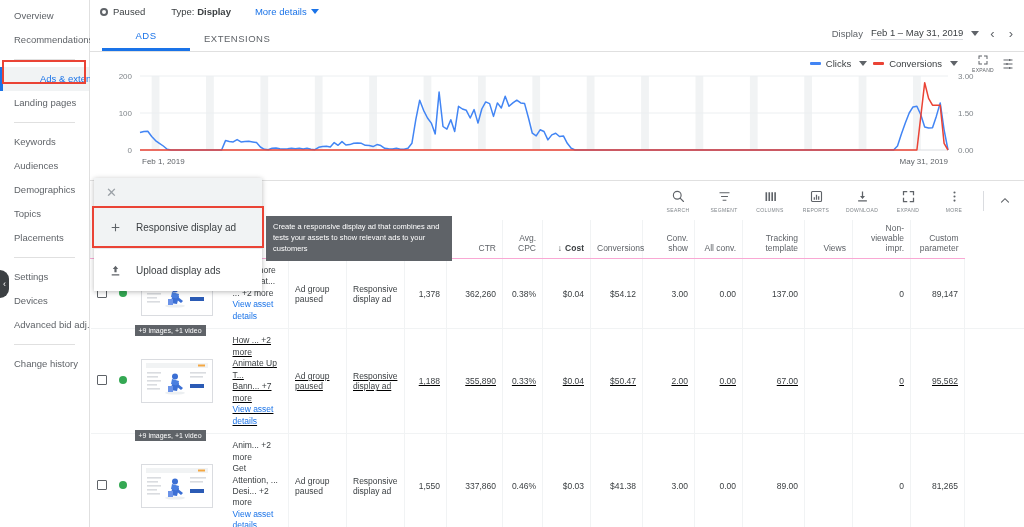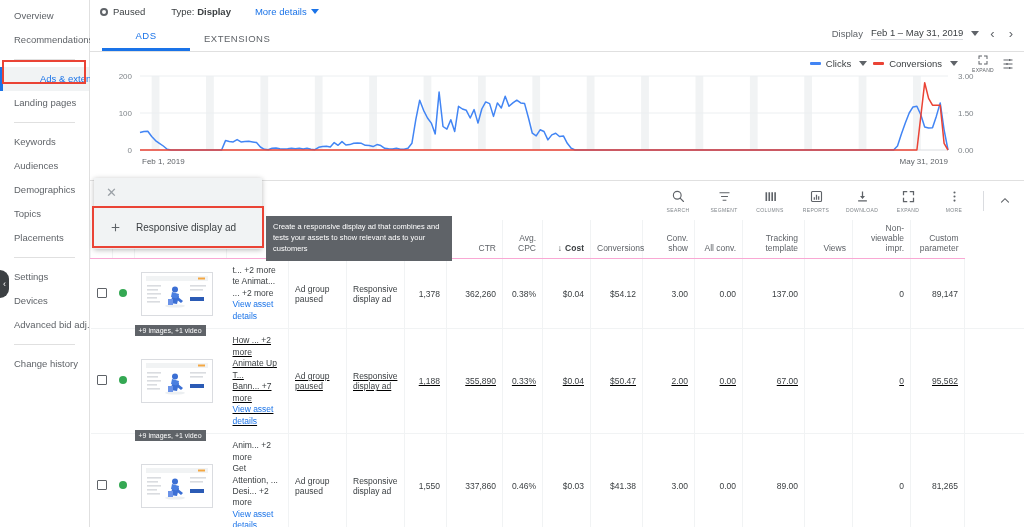--- a/index.html
+++ b/index.html
@@ -542,18 +542,26 @@
     </div>
     <div class="popup-item hl">
       <span class="pglyph">
         <svg width="13" height="13" viewBox="0 0 24 24">
             <path fill="#5f6368" d="M11 5h2v14h-2z M5 11h14v2H5z"></path>
           </svg>
       </span>
       <span>Responsive display ad</span>
     </div>
     <div class="popup-sep"></div>
+    <div class="popup-item">
+      <span class="pglyph">
+        <svg width="13" height="13" viewBox="0 0 24 24">
+          <path fill="#5f6368" d="M12 3l5 6h-3v6h-4V9H7l5-6z M5 19h14v2H5z"></path>
+        </svg>
+      </span>
+      <span>Upload display ads</span>
+    </div>
   </div>
   <div class="highlight-box" style="left:92px; top:206px; width:172px; height:42px; z-index:27;"></div>
 
   <div class="tooltip">Create a responsive display ad that combines and tests your assets to show relevant ads to your customers</div>
 
 </div>
 
 </body></html>

